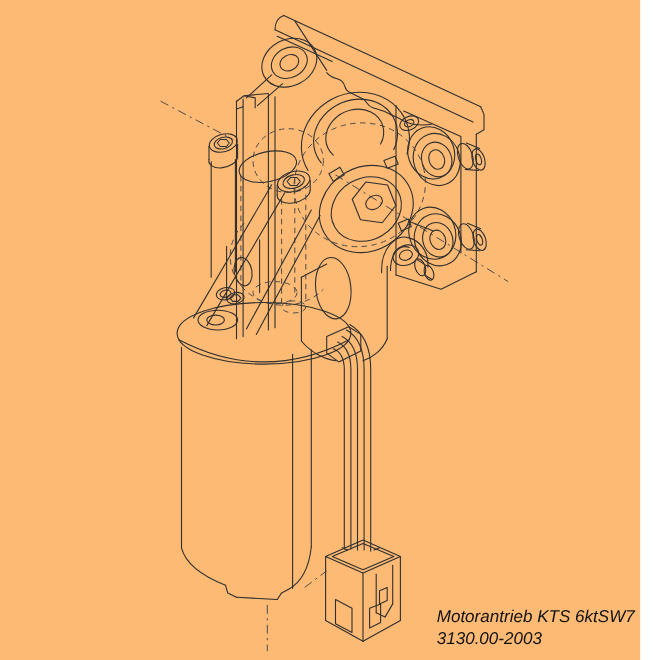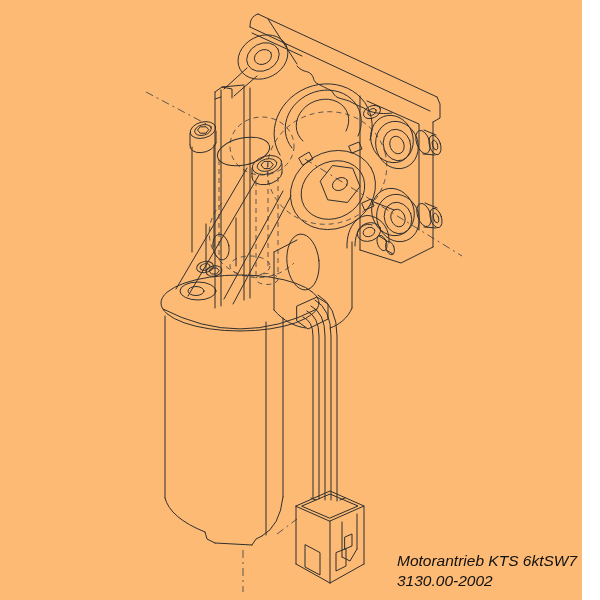--- a/index.html
+++ b/index.html
@@ -207,16 +207,16 @@
         <path class="ln" d="M342,557 L350,561 L357,549"></path>
         <path class="ln" d="M345,537 L352,534 L352,546 L345,549 Z"></path>
       </g>
       <path class="ln" d="M305,545 L305,567 L320,575 L320,553 Z"></path>
       <path class="ln" d="M336,553 L336,571 L346,566 L346,549 Z"></path>
     </g>
   </svg>
 
   <div class="label">
     <div>Motorantrieb KTS 6ktSW7</div>
-    <div>3130.00-2002</div>
+    <div>3130.00-2003</div>
   </div>
 
 </div>
 
 </body></html>

